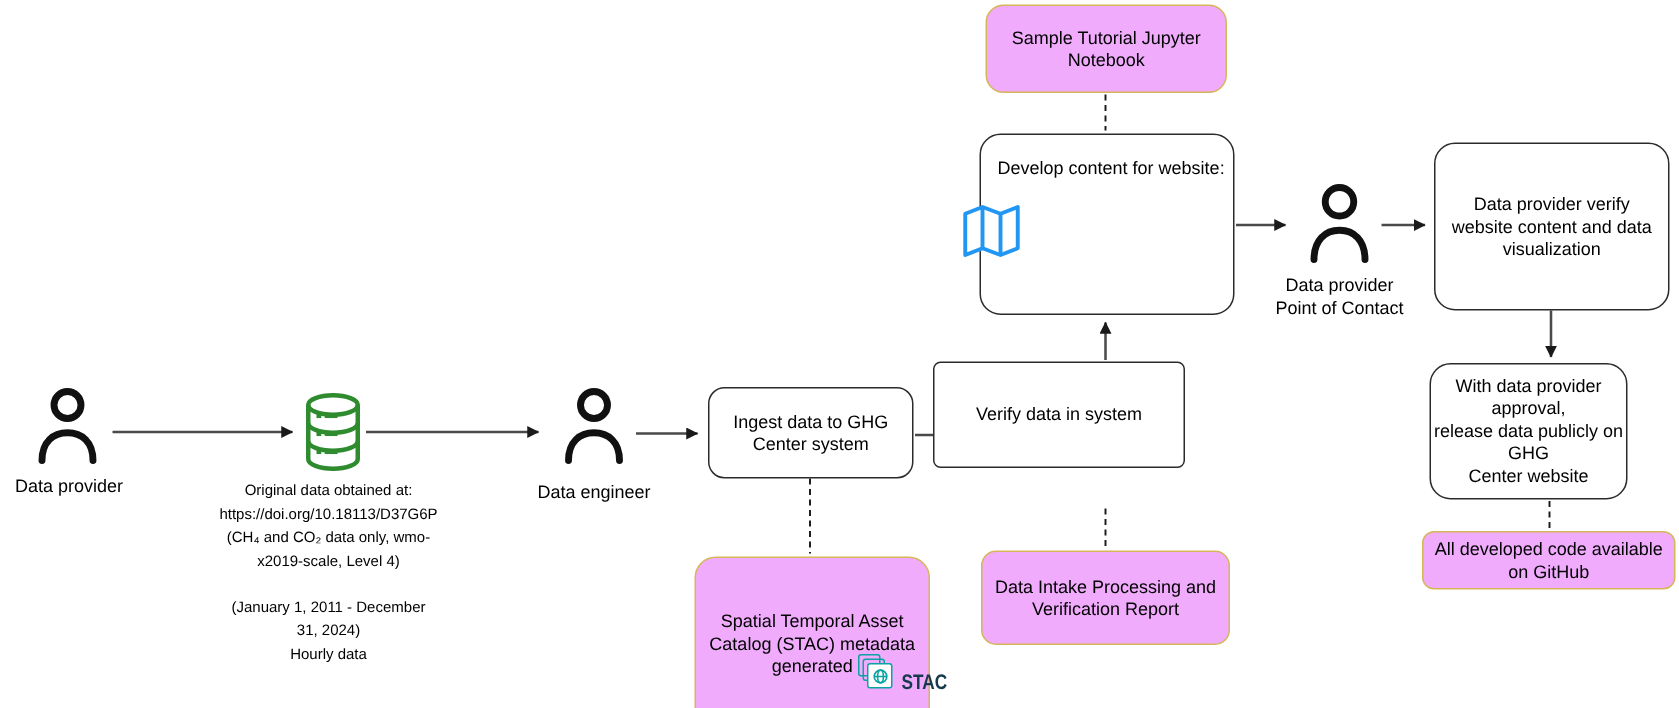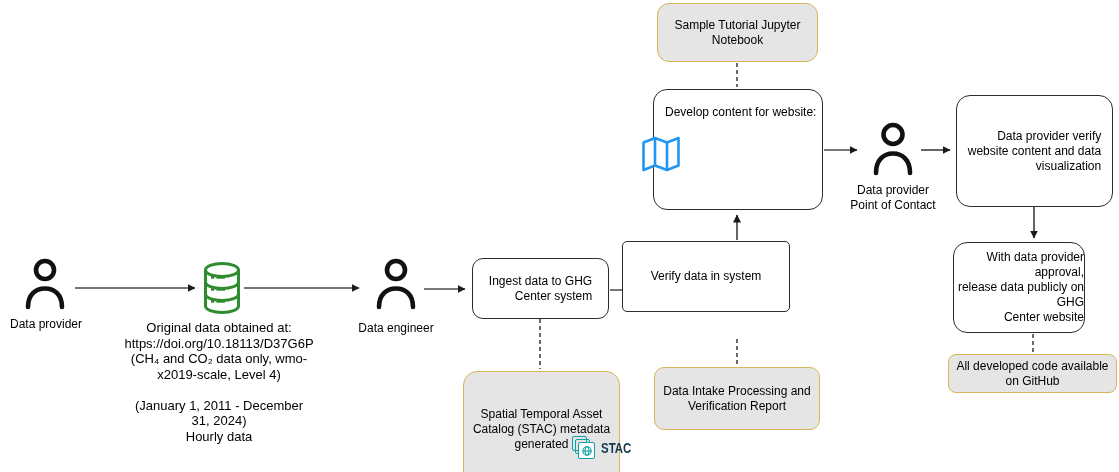--- a/index.html
+++ b/index.html
@@ -9,48 +9,48 @@
     background:#fff;
     font-family:"Liberation Sans","DejaVu Sans",sans-serif;
     font-size:12px;color:#000;
     overflow:hidden;
   }
   #connectors{position:absolute;left:0;top:0;z-index:1;}
   .box{
     position:absolute;z-index:2;
     background:#fff;border:1.5px solid #2b2b2b;border-radius:12px;
     display:flex;align-items:center;justify-content:center;
-    text-align:right;white-space:pre-line;line-height:15px;
+    text-align:center;white-space:pre-line;line-height:15px;
     box-sizing:border-box;
   }
   .note{
     position:absolute;z-index:2;
-    background:#e5e5e5;border:1.5px solid #D6B656;border-radius:10px;
+    background:#f0abfc;border:1.5px solid #D6B656;border-radius:10px;
     display:flex;align-items:center;justify-content:center;
     text-align:center;white-space:pre-line;line-height:15px;
     box-sizing:border-box;
   }
   .person{position:absolute;z-index:2;}
   .person-label{
     position:absolute;z-index:2;text-align:center;white-space:pre-line;line-height:15px;
   }
   .freetext{
     position:absolute;z-index:2;text-align:center;white-space:pre-line;
-    font-size:13px;line-height:15.5px;
+    font-size:10px;line-height:15.5px;
   }
   .dev-title{position:absolute;left:11px;top:15px;white-space:nowrap;}
   .dev-bullets{
     position:absolute;left:52px;top:42px;margin:0;padding:0;
     list-style:disc;text-align:left;
   }
   .dev-bullets li{margin:0 0 4px 0;line-height:13px;white-space:nowrap;}
   .dev-map{position:absolute;left:-13px;top:44px;z-index:3;}
   .stac-logo{
     position:absolute;left:108px;top:62px;z-index:3;
-    display:flex;align-items:center;gap:2px;
+    display:flex;align-items:flex-end;gap:2px;
   }
   .stac-stack{position:relative;width:27px;height:28px;}
   .stack-sq{position:absolute;width:15px;height:15px;border:1.6px solid #0BA3A3;border-radius:2px;box-sizing:border-box;background:transparent;}
   .stack-sq.s1{left:0;top:2px;}
   .stack-sq.s2{left:3px;top:5px;}
   .stack-sq.s3{left:6px;top:8px;background:#fff;display:flex;align-items:center;justify-content:center;width:17px;height:17px;}
   .stac-text{
     font-weight:bold;font-size:14px;color:#17394E;
     transform:scaleX(0.82);transform-origin:left center;letter-spacing:0;
   }

